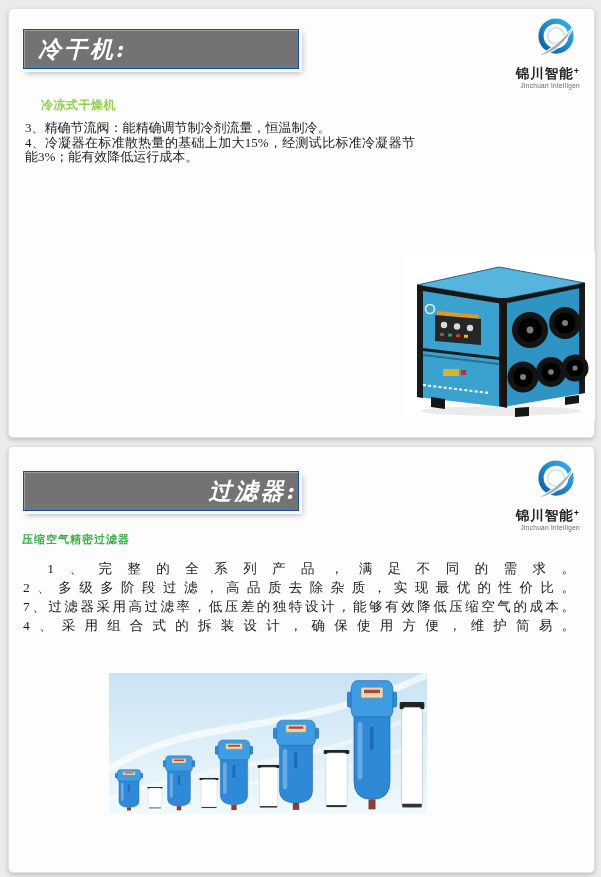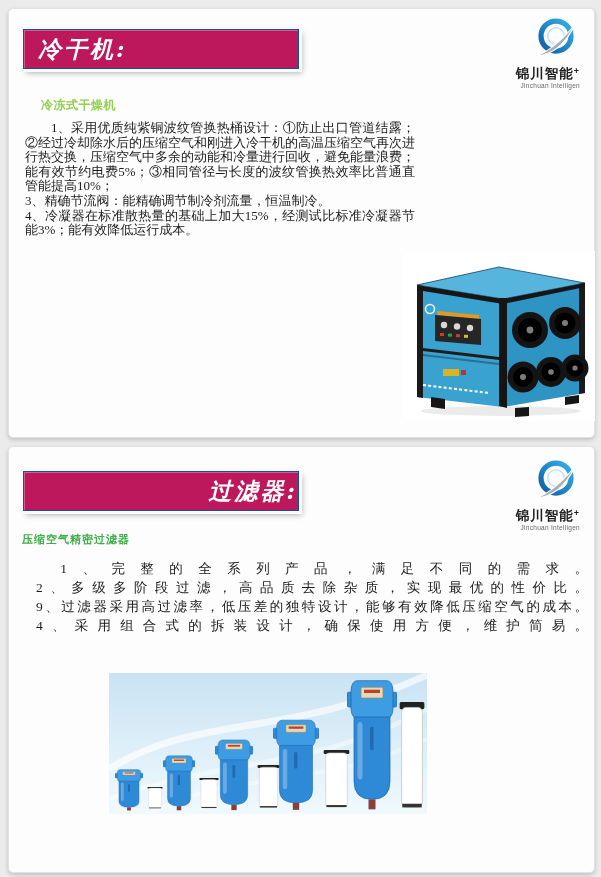--- a/index.html
+++ b/index.html
@@ -10,21 +10,21 @@
   .card{
     position:absolute;left:8px;width:585px;background:#fdfdfd;
     border:1px solid #e2e2e2;border-radius:5px;
     box-shadow:0 2px 4px rgba(0,0,0,0.18);
   }
   .card-dryer{top:8px;height:428px;}
   .card-filter{top:446px;height:425px;}
 
   .banner{
     position:absolute;left:14px;top:20px;width:276px;height:40px;
-    background:#be185d;border:1px solid #0a53a6;box-sizing:border-box;
+    background:#737373;border:1px solid #0a53a6;box-sizing:border-box;
     box-shadow:0 0 0 3px #fafafa,3px 4px 6px rgba(0,0,0,0.30),
                inset 1px 1px 0 rgba(255,255,255,0.30);
     display:flex;align-items:center;padding-left:14px;
   }
   .banner-text{
     color:#ffffff;font-size:23px;font-weight:bold;font-style:italic;
     letter-spacing:3px;font-family:"DejaVu Serif","Liberation Serif",serif;
     white-space:nowrap;
   }
 
@@ -53,21 +53,21 @@
   .body-dryer p.indent{text-indent:2em;}
 
   .img-dryer{position:absolute;left:394px;top:242px;width:192px;height:170px;}
 
   .heading-filter{
     position:absolute;left:13px;top:85px;
     font-family:"Liberation Sans","DejaVu Sans",sans-serif;
     font-weight:bold;font-size:11px;color:#3fae49;letter-spacing:1px;
   }
   .body-filter{
-    position:absolute;left:27px;top:112px;width:552px;
+    position:absolute;left:14px;top:112px;width:552px;
     font-size:13.5px;line-height:19px;color:#1c1c1c;
   }
   .body-filter p{margin:0;text-align:justify;text-align-last:justify;}
   .body-filter p.indent{text-indent:1.8em;}
 
   .img-filter{position:absolute;left:100px;top:226px;width:318px;height:141px;}
 </style>
 </head>
 <body>
 
@@ -91,21 +91,20 @@
         <circle cx="32" cy="28" r="11" fill="none" stroke="#bfe3f5" stroke-width="2"></circle>
         <path d="M5 55 C 22 49 38 36 57 13 C 45 39 28 53 5 55 Z" fill="#a9aeb4" stroke="#ffffff" stroke-width="1.5"></path>
       </svg>
       <div class="logo-name"><span>锦川智能</span><sup class="logo-plus">+</sup></div>
       <div class="logo-tagline">Jinchuan Intelligen</div>
     </div>
 
     <div class="subtitle-dryer">冷冻式干燥机</div>
 
     <div class="body-dryer">
-      <p class="indent">1、采用优质纯紫铜波纹管换热桶设计：①防止出口管道结露；②经过冷却除水后的压缩空气和刚进入冷干机的高温压缩空气再次进行热交换，压缩空气中多余的动能和冷量进行回收，避免能量浪费；能有效节约电费5%；③相同管径与长度的波纹管换热效率比普通直管能提高10%；</p>
       <p>3、精确节流阀：能精确调节制冷剂流量，恒温制冷。</p>
       <p>4、冷凝器在标准散热量的基础上加大15%，经测试比标准冷凝器节能3%；能有效降低运行成本。</p>
     </div>
 
     <svg class="img-dryer" viewBox="0 0 192 170">
       <rect x="0" y="0" width="192" height="170" fill="#ffffff"></rect>
       <ellipse cx="98" cy="160" rx="80" ry="5" fill="rgba(0,0,0,0.08)"></ellipse>
 
       <polygon points="14,34 96,16 182,32 100,48" fill="#56b4dd" stroke="#17415c" stroke-width="0.8"></polygon>
 
@@ -176,21 +175,21 @@
       </svg>
       <div class="logo-name"><span>锦川智能</span><sup class="logo-plus">+</sup></div>
       <div class="logo-tagline">Jinchuan Intelligen</div>
     </div>
 
     <div class="heading-filter">压缩空气精密过滤器</div>
 
     <div class="body-filter">
       <p class="indent">1、完整的全系列产品，满足不同的需求。</p>
       <p>2、多级多阶段过滤，高品质去除杂质，实现最优的性价比。</p>
-      <p>9、过滤器采用高过滤率，低压差的独特设计，能够有效降低压缩空气的成本。</p>
+      <p>7、过滤器采用高过滤率，低压差的独特设计，能够有效降低压缩空气的成本。</p>
       <p>4、采用组合式的拆装设计，确保使用方便，维护简易。</p>
     </div>
 
     <svg class="img-filter" viewBox="0 0 318 141">
       <defs>
         <linearGradient id="fbg" x1="0" y1="0" x2="0" y2="1">
           <stop offset="0" stop-color="#c9e3f3"></stop>
           <stop offset="1" stop-color="#f0f9fd"></stop>
         </linearGradient>
         <symbol id="sym-housing" viewBox="0 0 100 160" preserveAspectRatio="none">

